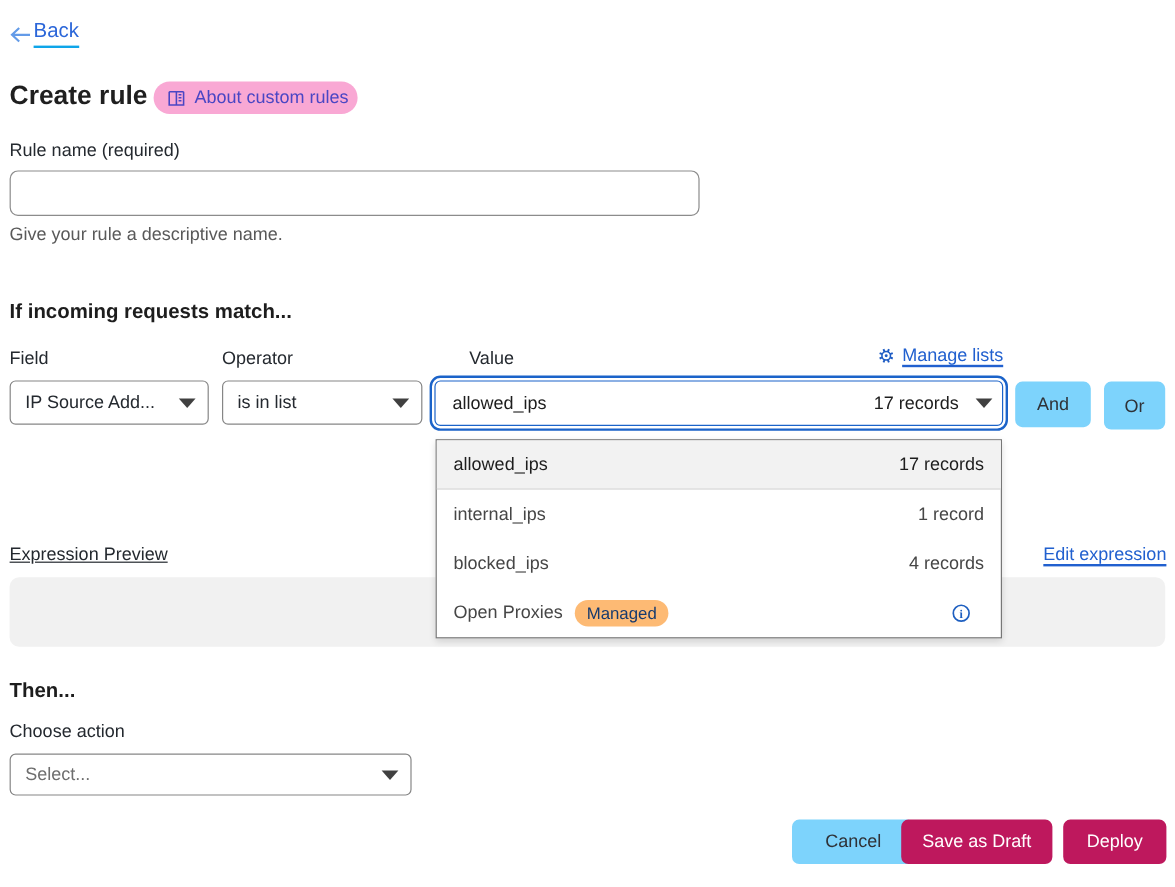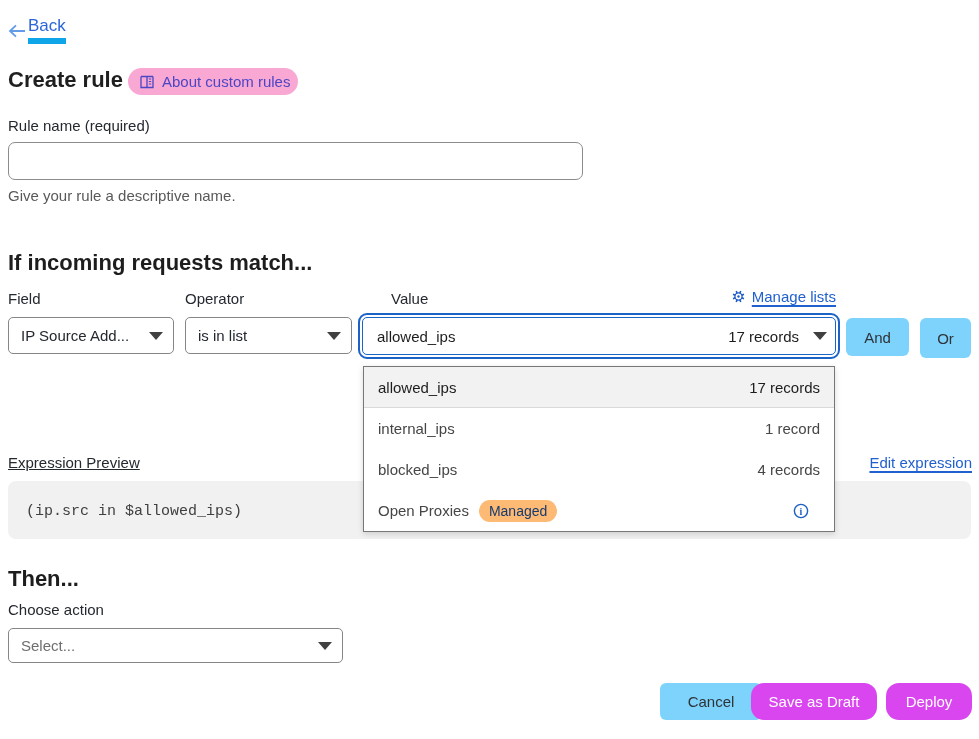--- a/index.html
+++ b/index.html
@@ -1,47 +1,47 @@
 <!DOCTYPE html>
 <html><head>
 <meta charset="utf-8">
 <style>
   * { margin:0; padding:0; box-sizing:border-box; }
   html,body { width:979px; height:739px; background:#fff; font-family:"Liberation Sans", sans-serif; color:#1d1d1d; }
   #page { position:relative; width:979px; height:739px; overflow:hidden; }
   .abs { position:absolute; }
 
   .backlink { left:8px; top:16px; font-size:17px; color:#2b66d9; display:flex; align-items:center; }
-  .backlink .txt { border-bottom:6px solid #0ea5e9; padding-bottom:2px; }
+  .backlink .txt { border-bottom:2px solid #0ea5e9; padding-bottom:2px; }
 
   h1 { left:8px; top:67px; font-size:22px; font-weight:700; color:#1f1f1f; letter-spacing:0; }
 
   .badge { left:128px; top:68px; height:27px; background:#f9a8d4; border-radius:14px;
            display:flex; align-items:center; padding:0 8px 0 11px; gap:7px;
            font-size:15px; color:#4a46c4; }
 
   .label { font-size:15px; color:#24292f; }
   .help  { font-size:15px; color:#595959; }
 
   .input { left:8px; top:142px; width:575px; height:38px; border:1px solid #8c8c8c; border-radius:7px; background:#fff; }
 
-  .h2 { font-size:22px; font-weight:700; color:#1d1d1d; }
+  .h2 { font-size:17px; font-weight:700; color:#1d1d1d; }
 
   .sel { border:1px solid #868686; border-radius:5px; background:#fff; display:flex; align-items:center;
          font-size:15px; color:#24292f; padding:0 10px 0 12px; }
   .sel .chev { margin-left:auto; }
   .chev { width:0; height:0; border-left:7px solid transparent; border-right:7px solid transparent; border-top:8px solid #404040; }
 
   .focusring { left:362px; top:317px; width:474px; height:38px; border:1px solid #1b63c9; border-radius:5px;
                outline:2px solid #1b63c9; outline-offset:2px; background:#fff; display:flex; align-items:center;
                font-size:15px; padding:0 8px 0 14px; }
 
   .btn { display:flex; align-items:center; justify-content:center; font-size:15px; border-radius:6px; }
   .btn.gray { background:#7dd3fc; color:#2f3237; }
-  .btn.blue { background:#d946ef; color:#fff;border-radius:13px; }
+  .btn.blue { background:#be185d; color:#fff; }
 
   .menu { left:363px; top:366px; width:472px; background:#fff; border:1px solid #777; box-shadow:0 2px 6px rgba(0,0,0,.15); }
   .mrow { height:41px; display:flex; align-items:center; padding:0 14px; font-size:15px; color:#464646; }
   .mrow.first { background:#f2f2f2; border-bottom:1px solid #d9d9d9; color:#1d1d1d; }
   .mrow .right { margin-left:auto; }
 
   .pill { background:#fdba74; color:#163a6e; font-size:14px; font-weight:400; border-radius:11px; height:22px; display:inline-flex; align-items:center; padding:0 10px; margin-left:10px; }
 
   .codeblock { left:8px; top:481px; width:963px; height:58px; background:#f1f1f1; border-radius:8px; }
   .code { font-family:"Liberation Mono", monospace; font-size:15px; color:#3f3f3f; }
@@ -103,21 +103,20 @@
     <span class="chev"></span>
   </div>
 
   <div class="abs btn gray" style="left:846px; top:318px; width:63px; height:38px;">And</div>
   <div class="abs btn gray" style="left:920px; top:318px; width:51px; height:40px;">Or</div>
 
   <div class="abs label" style="left:8px; top:454px;text-decoration:underline;">Expression Preview</div>
   <a class="abs link" style="right:7px; top:454px; font-size:15px;" href="#">Edit expression</a>
 
   <div class="abs codeblock"></div>
-  <div class="abs code" style="left:26px; top:503px;">(ip.src in $allowed_ips)</div>
 
   <div class="abs menu">
     <div class="mrow first">
         <span>allowed_ips</span>
         <span class="right">17 records</span>
       </div>
     <div class="mrow">
         <span>internal_ips</span>
         <span class="right">1 record</span>
       </div>

